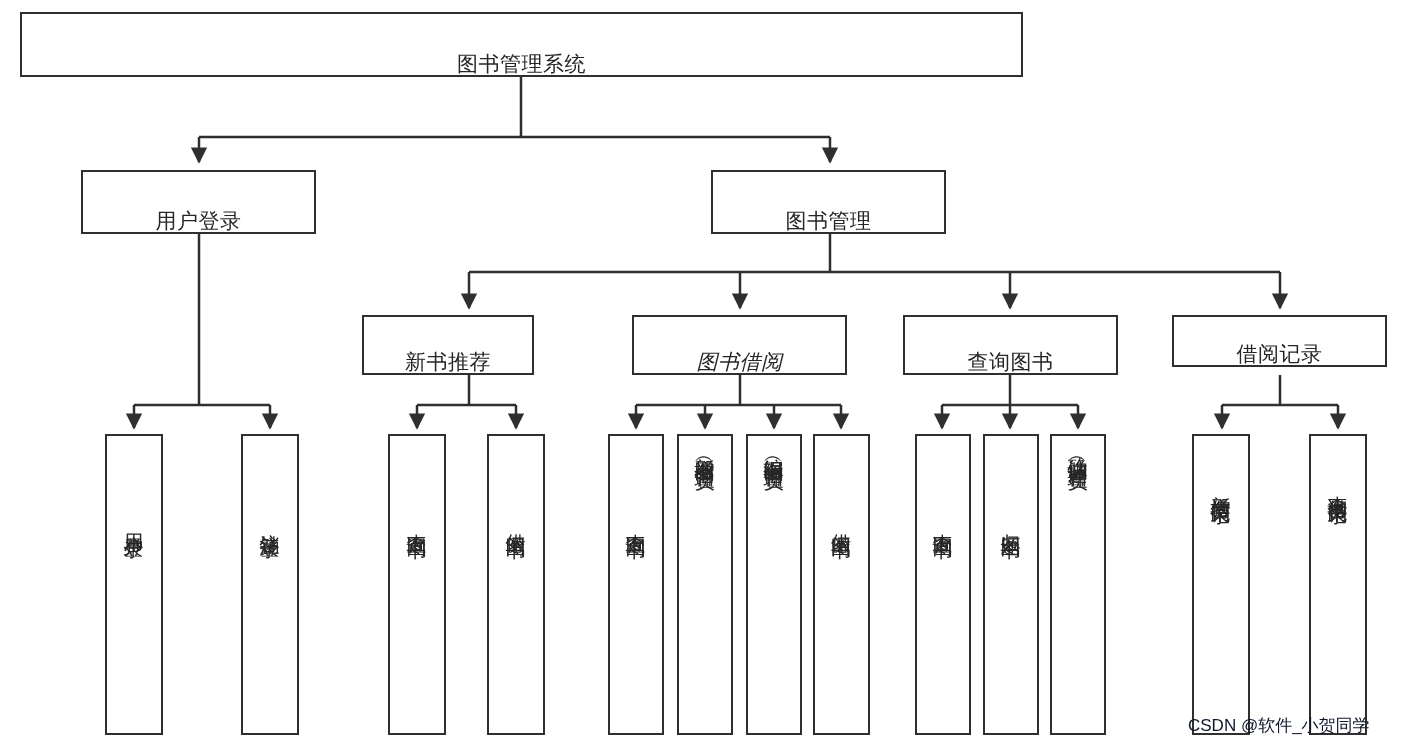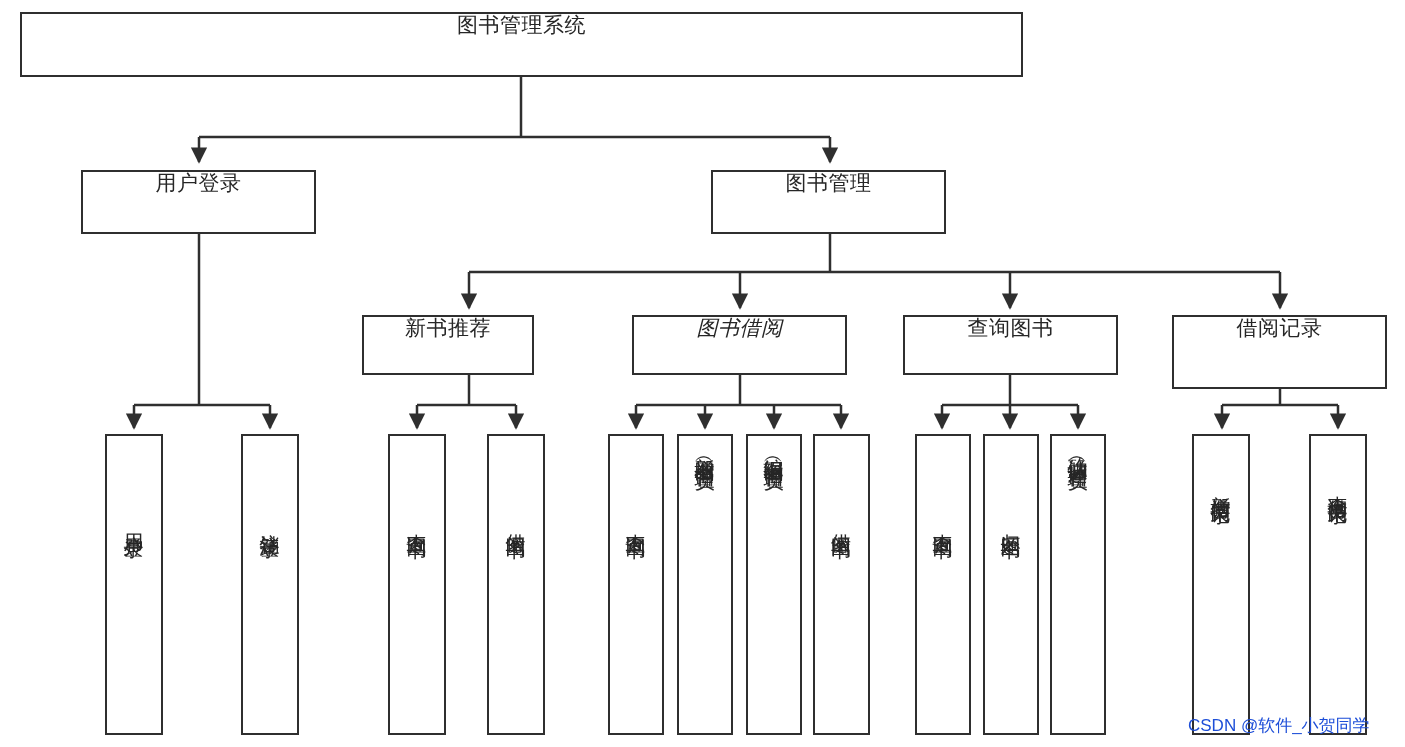--- a/index.html
+++ b/index.html
@@ -24,21 +24,21 @@
     width: 1405px;
     height: 747px;
     pointer-events: none;
   }
   .node {
     position: absolute;
     box-sizing: border-box;
     border: 2.5px solid #2f2f2f;
     background: #ffffff;
     display: flex;
-    align-items: flex-start;
+    align-items: flex-end;
     justify-content: center;
     z-index: 2;
   }
   .node-label {
     color: #262626;
     font-size: 21px;
     line-height: 1.06;
     letter-spacing: 0.5px;
     white-space: nowrap;
   }
@@ -63,21 +63,21 @@
     margin-top: 40px;
   }
   .node.vertical.top .node-label {
     margin-top: 2px;
   }
   .watermark {
     position: absolute;
     left: 1188px;
     top: 714px;
     font-size: 17px;
-    color: #1d4ed8;
+    color: #0f172a;
     white-space: nowrap;
     z-index: 5;
   }
 </style>
 </head>
 <body>
 
 <div id="canvas">
 
   <svg id="edges" viewBox="0 0 1405 747" width="1405" height="747">
@@ -143,21 +143,21 @@
 
   <div class="node" style="left:362px; top:315px; width:172px; height:60px;">
     <span class="node-label">新书推荐</span>
   </div>
   <div class="node" style="left:632px; top:315px; width:215px; height:60px;font-style:italic;">
     <span class="node-label">图书借阅</span>
   </div>
   <div class="node" style="left:903px; top:315px; width:215px; height:60px;">
     <span class="node-label">查询图书</span>
   </div>
-  <div class="node" style="left:1172px; top:315px; width:215px; height:74px;">
+  <div class="node" style="left:1172px; top:315px; width:215px; height:52px;">
     <span class="node-label">借阅记录</span>
   </div>
 
   <div class="node vertical mid" style="left:105px; top:434px; width:58px; height:301px;">
     <span class="node-label">用户登录</span>
   </div>
   <div class="node vertical mid" style="left:241px; top:434px; width:58px; height:301px;">
     <span class="node-label">注销登录</span>
   </div>
 

